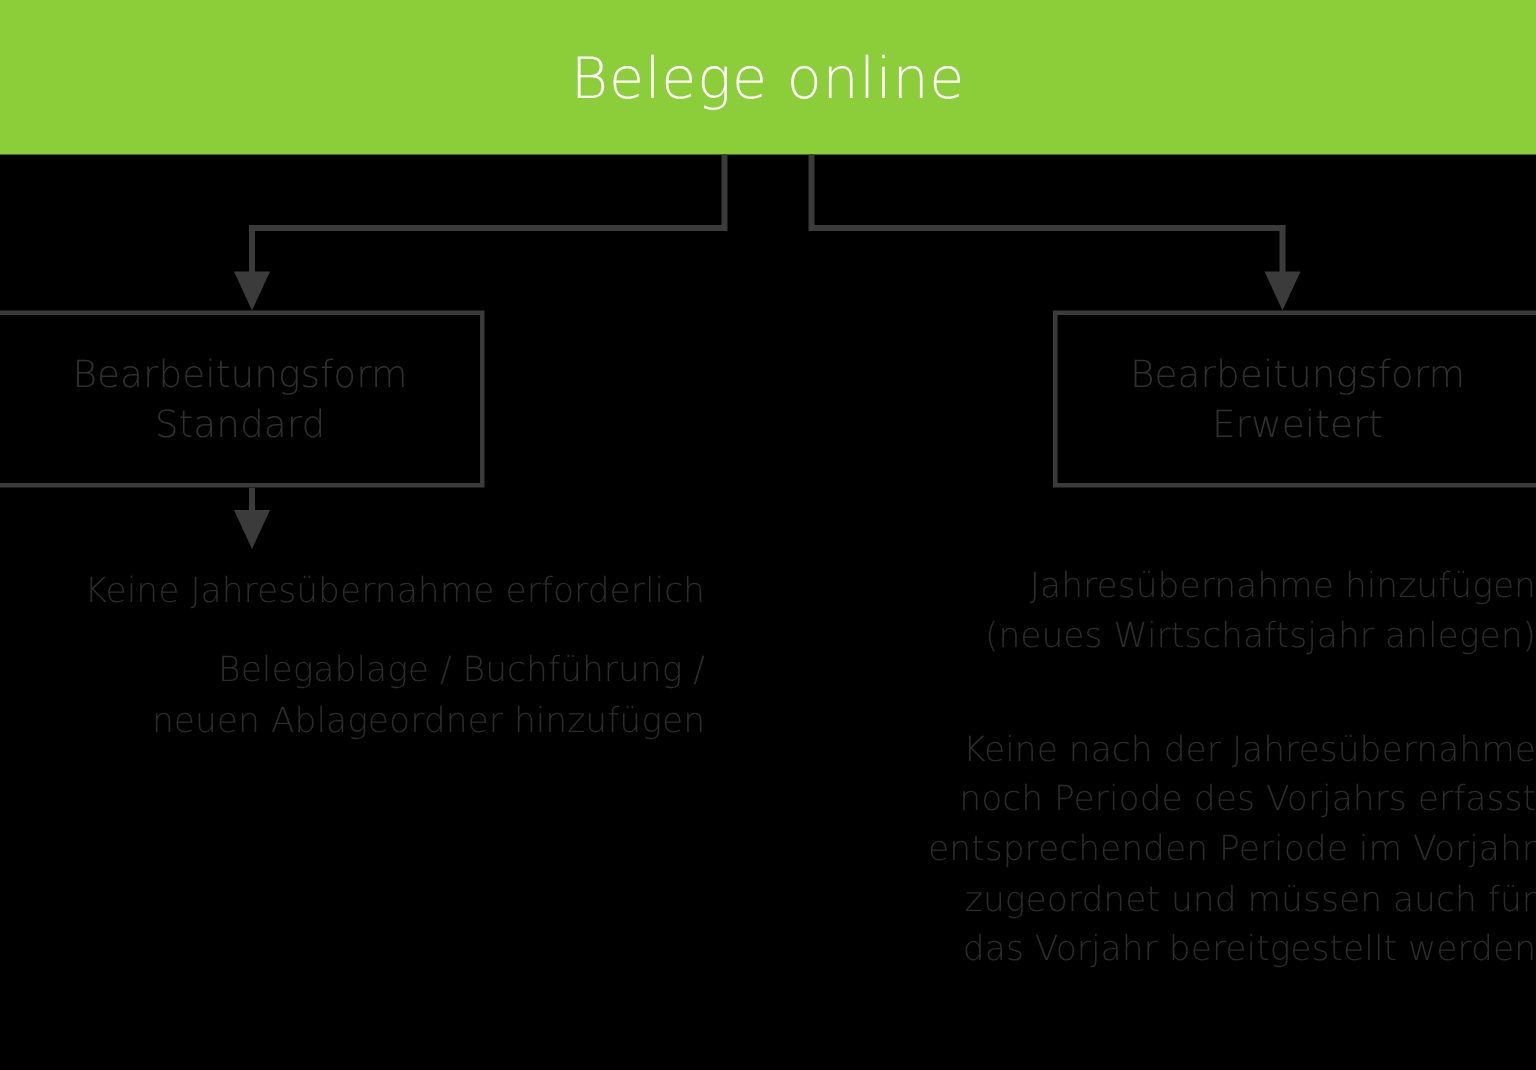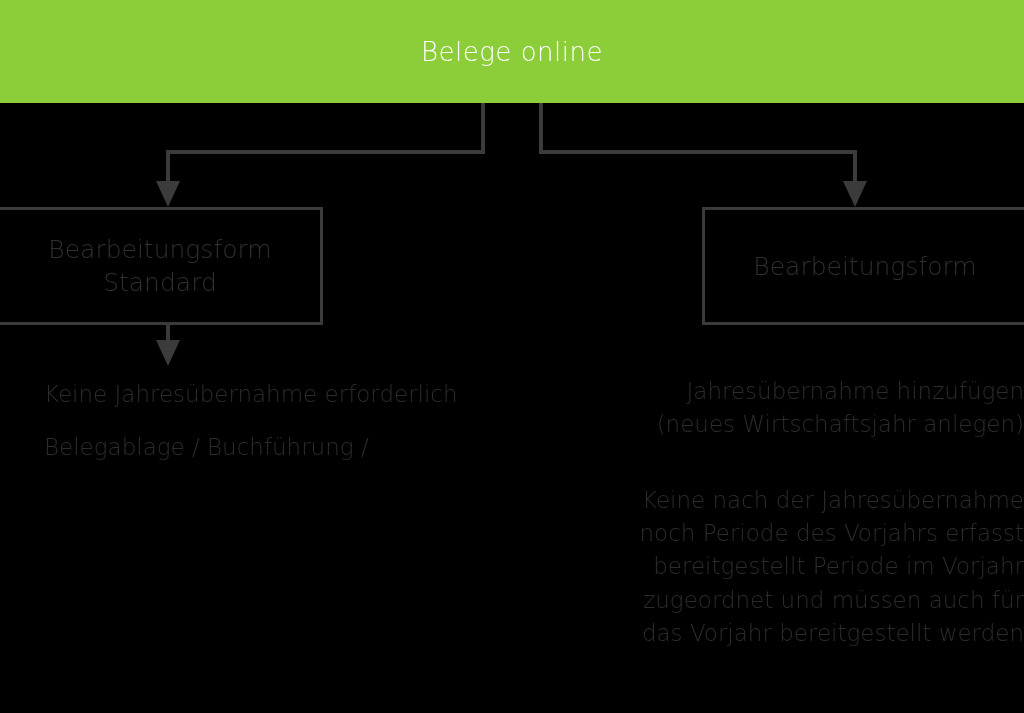--- a/index.html
+++ b/index.html
@@ -28,21 +28,21 @@
   .header-title {
     position: absolute;
     left: 0;
     top: 0;
     width: 1024px;
     height: 103px;
     display: flex;
     align-items: center;
     justify-content: center;
     color: #ffffff;
-    font-size: 26px;
+    font-size: 38px;
     font-weight: 300;
     letter-spacing: 0.5px;
     font-family: "DejaVu Sans", "Liberation Sans", sans-serif;
   }
 
   
   .connectors {
     position: absolute;
     left: 0;
     top: 0;
@@ -88,22 +88,21 @@
     color: #2C2C2C;
     font-size: 23px;
     font-weight: 300;
     line-height: 1.45;
     font-family: "DejaVu Sans", "Liberation Sans", sans-serif;
   }
   .left-text {
     left: 0px;
     top: 378px;
     width: 470px;
-    text-align: left;
-    padding-left: 44px;
+    text-align: right;
   }
   .right-text {
     left: 560px;
     top: 375px;
     width: 464px;
     text-align: right;
   }
   .para { margin: 0 0 20px 0; }
   .para:last-child { margin-bottom: 0; }
   .para .ln { display: block; }
@@ -129,39 +128,41 @@
     <polygon points="168,366 156,340 180,340" fill="#3B3B3B"></polygon>
   </svg>
 
   <div class="box box-left">
     <span class="box-line">Bearbeitungsform</span>
     <span class="box-line">Standard</span>
   </div>
 
   <div class="box box-right">
     <span class="box-line">Bearbeitungsform</span>
+    <span class="box-line">Erweitert</span>
   </div>
 
   <div class="text-block left-text">
     <p class="para">
       <span class="ln">Keine Jahresübernahme erforderlich</span>
     </p>
     <p class="para">
       <span class="ln">Belegablage / Buchführung /</span>
+      <span class="ln">neuen Ablageordner hinzufügen</span>
     </p>
   </div>
 
   <div class="text-block right-text">
     <p class="para">
       <span class="ln">Jahresübernahme hinzufügen</span>
       <span class="ln">(neues Wirtschaftsjahr anlegen)</span>
     </p>
     <div class="spacer-gap"></div>
     <p class="para">
       <span class="ln">Keine nach der Jahresübernahme</span>
       <span class="ln">noch Periode des Vorjahrs erfasst</span>
-      <span class="ln">bereitgestellt Periode im Vorjahr</span>
+      <span class="ln">entsprechenden Periode im Vorjahr</span>
       <span class="ln">zugeordnet und müssen auch für</span>
       <span class="ln">das Vorjahr bereitgestellt werden</span>
     </p>
   </div>
 
 </div>
 
 </body></html>

